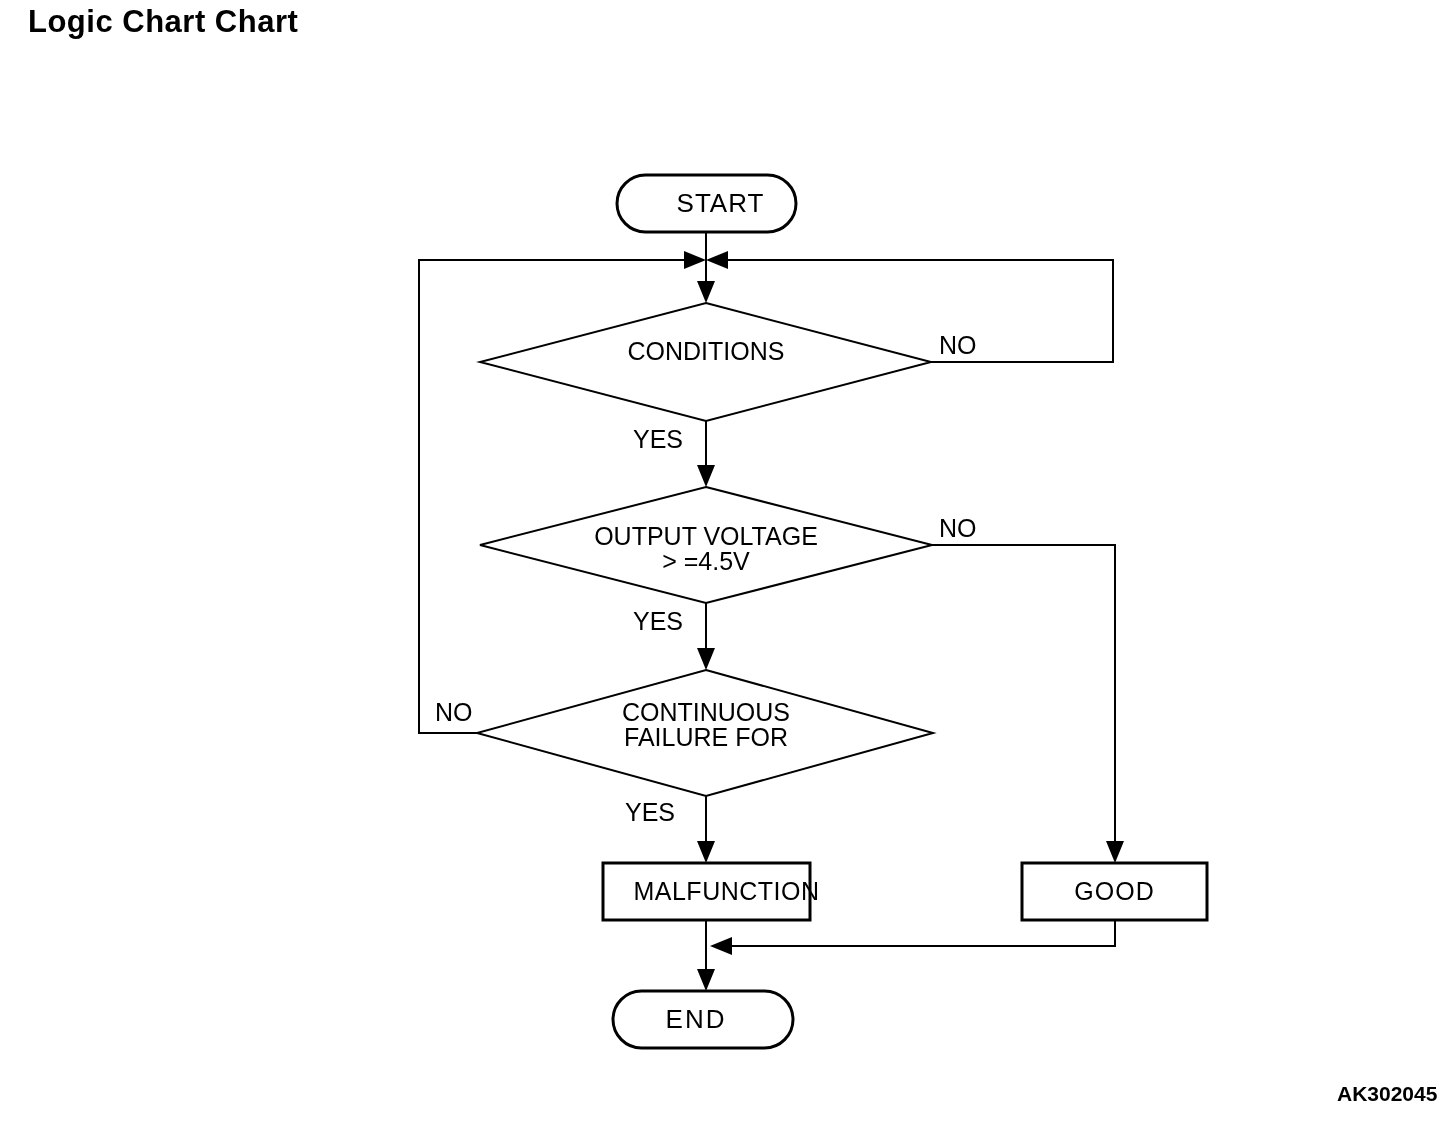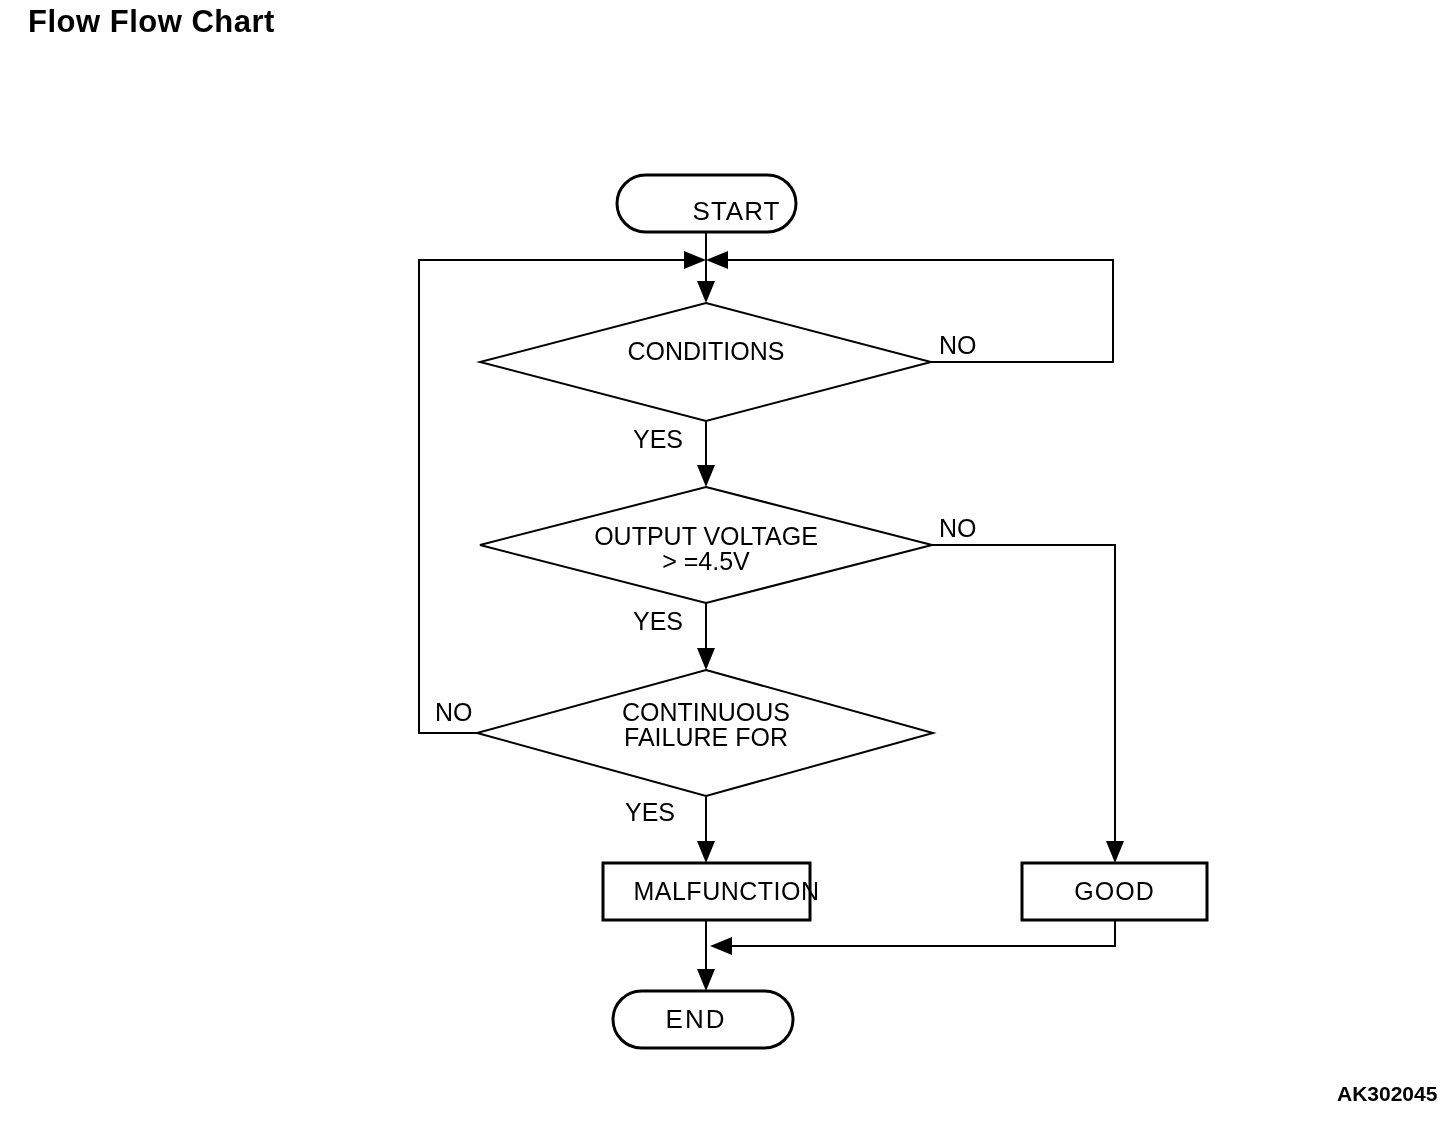--- a/index.html
+++ b/index.html
@@ -58,21 +58,21 @@
     top: 1082px;
     font-size: 21px;
     font-weight: bold;
   }
 </style>
 </head>
 <body>
 
 <div class="canvas">
 
-  <h1 class="page-title">Flow Flow Chart</h1>
+  <h1 class="page-title">Logic Chart Chart</h1>
 
   <svg class="chart" width="1456" height="1124" viewBox="0 0 1456 1124">
 
     <g stroke="#000000" stroke-width="2" fill="none">
       <path d="M706 232 V300"></path>
       <path d="M931 362 H1113 V260 H726"></path>
       <path d="M478 733 H419 V260 H686"></path>
       <path d="M706 421 V470"></path>
       <path d="M706 603 V652"></path>
       <path d="M932 545 H1115 V845"></path>
@@ -97,21 +97,21 @@
       <rect x="617" y="175" width="179" height="57" rx="28.5" ry="28.5" stroke-width="3"></rect>
       <polygon points="706,303 931,362 706,421 480,362" stroke-width="2"></polygon>
       <polygon points="706,487 932,545 706,603 480,545" stroke-width="2"></polygon>
       <polygon points="706,670 933,733 706,796 477,733" stroke-width="2"></polygon>
       <rect x="603" y="863" width="207" height="57" stroke-width="3"></rect>
       <rect x="1022" y="863" width="185" height="57" stroke-width="3"></rect>
       <rect x="613" y="991" width="180" height="57" rx="28.5" ry="28.5" stroke-width="3"></rect>
     </g>
   </svg>
 
-  <div class="node-label" style="left:647px; top:175px; width:179px; height:57px;margin-top:8px;">START</div>
+  <div class="node-label" style="left:631px; top:175px; width:179px; height:57px;">START</div>
 
   <div class="diamond-label" style="left:546px; top:339px; width:320px;">
     <div>CONDITIONS</div>
   </div>
 
   <div class="diamond-label" style="left:546px; top:524px; width:320px;">
     <div>OUTPUT VOLTAGE</div>
     <div>&gt; =4.5V</div>
   </div>
 

